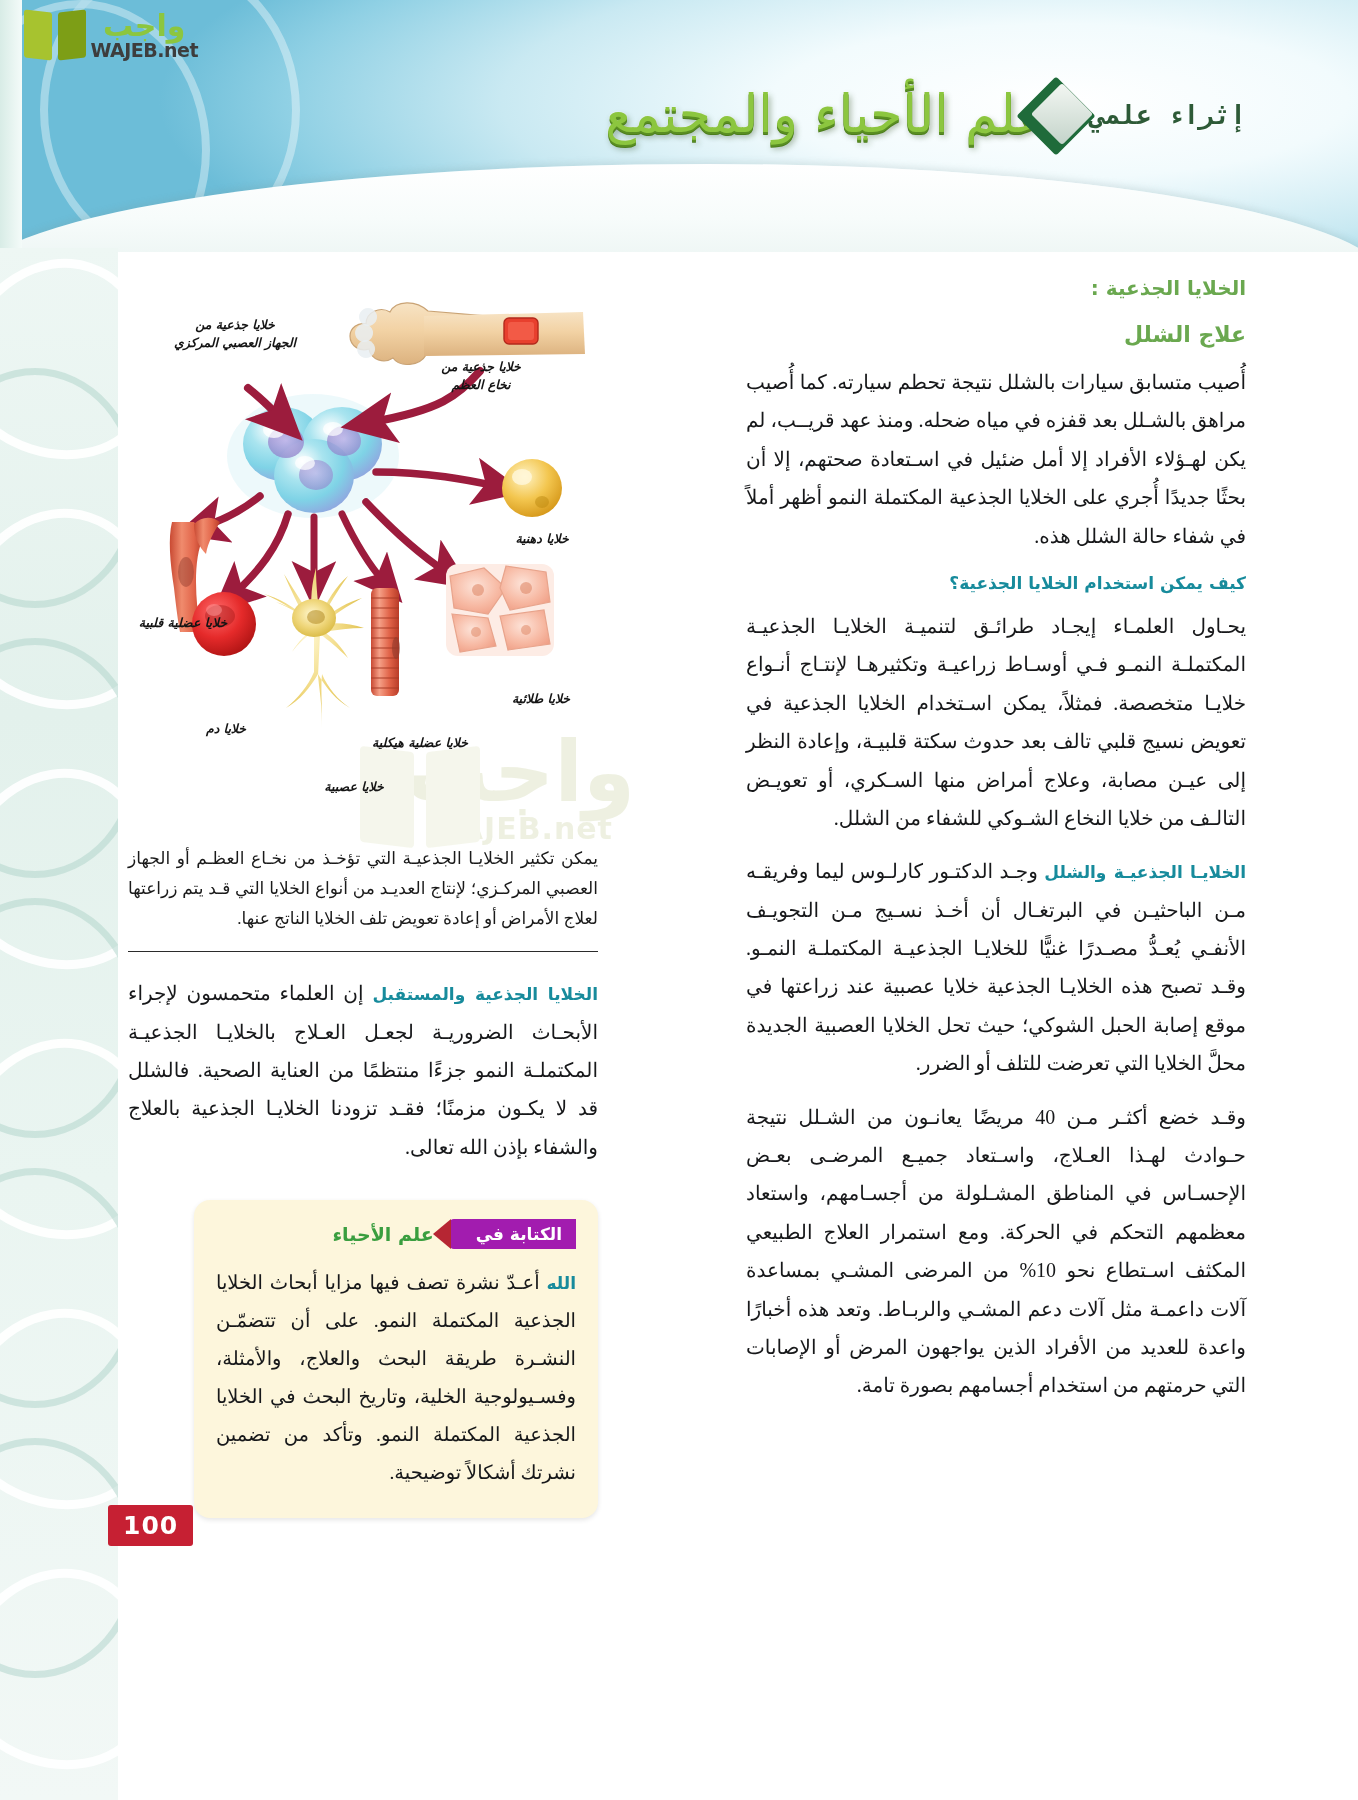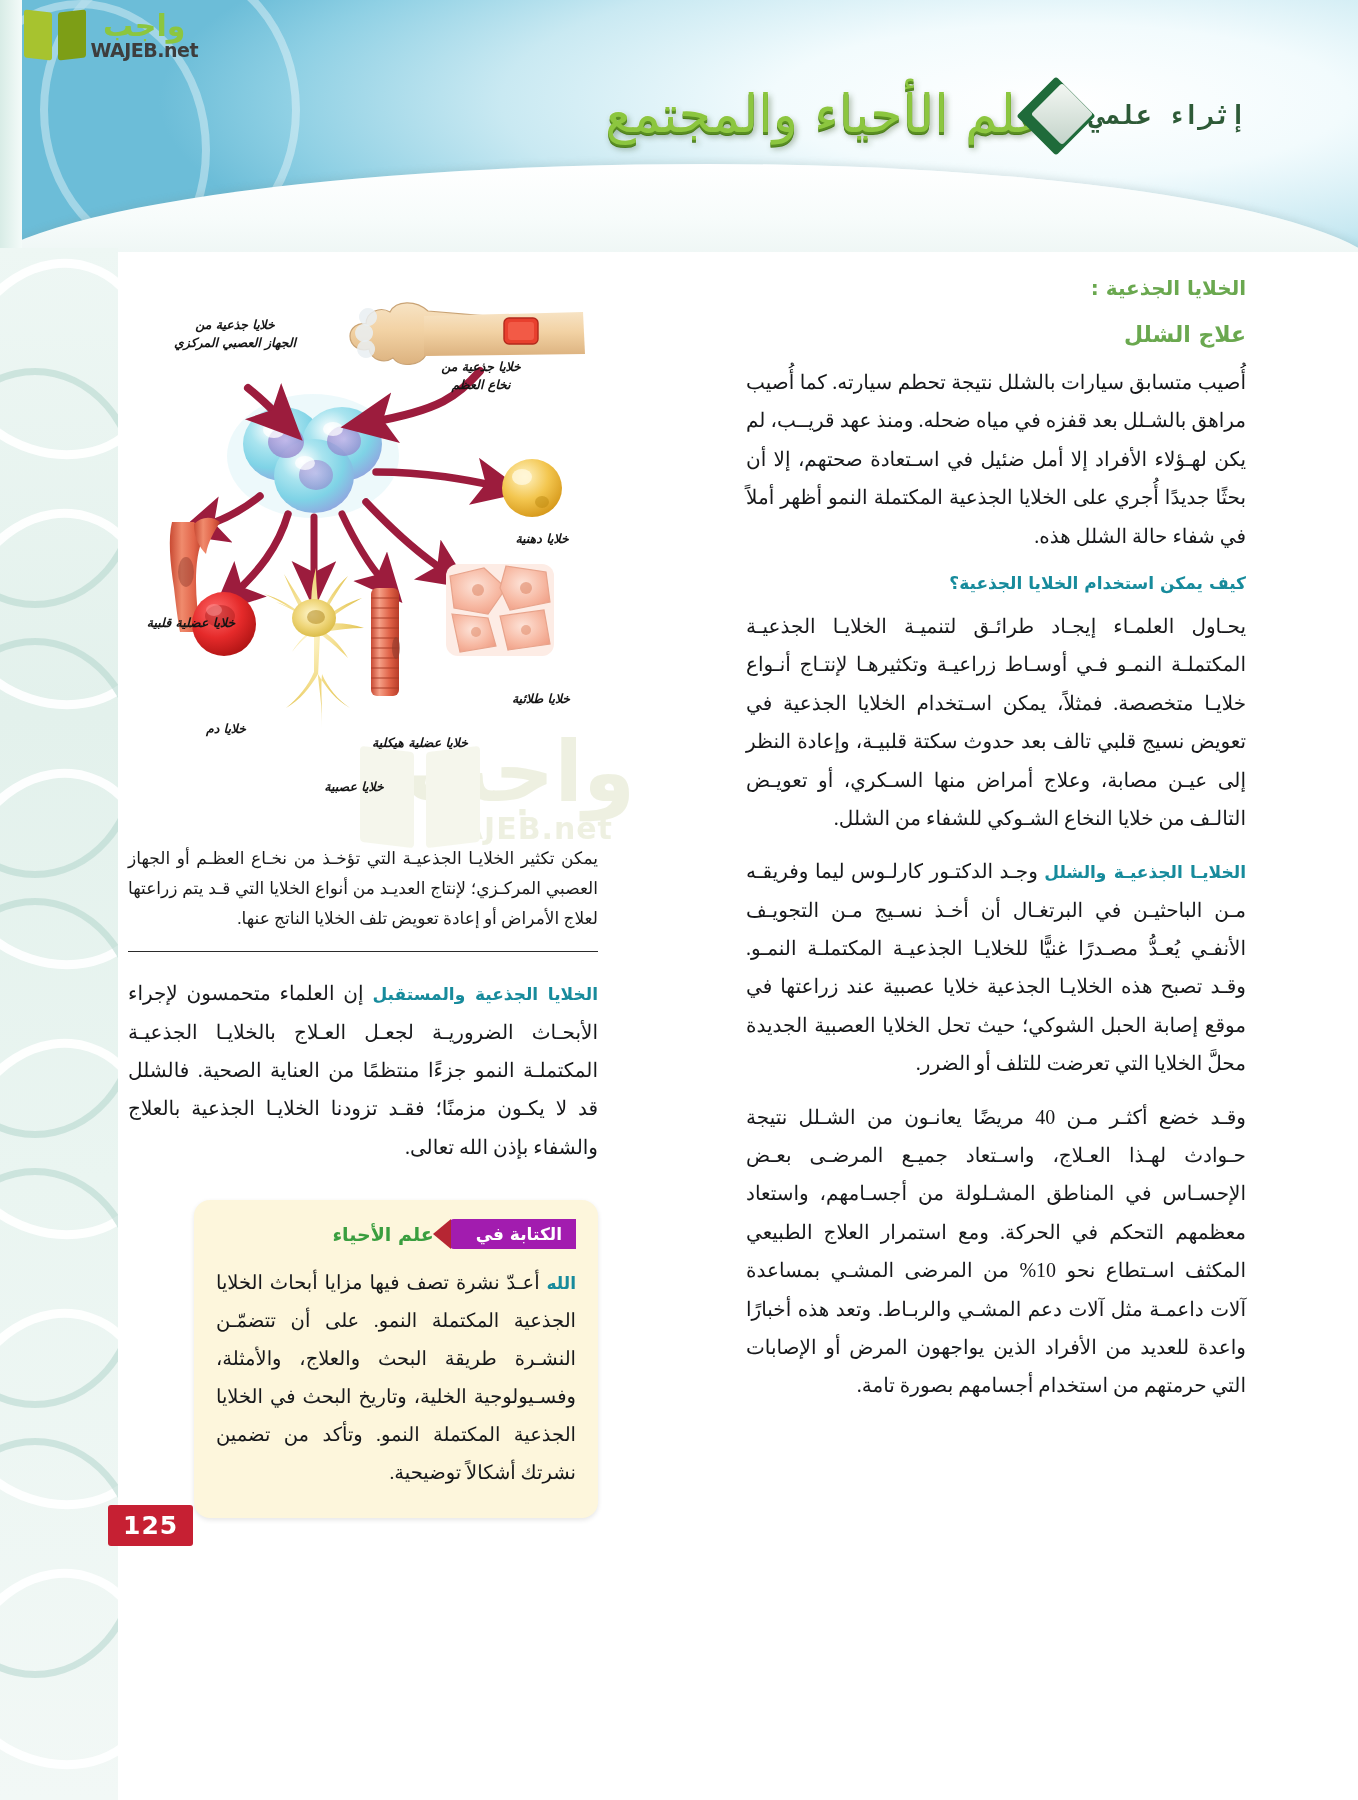--- a/index.html
+++ b/index.html
@@ -467,21 +467,21 @@
         <circle cx="398" cy="354" r="5" fill="#e08a6a" opacity=".55"></circle>
       </g>
     </svg>
 
     <div class="dlabel" style="right:288px;top:40px;width:150px;">خلايا جذعية من<br>الجهاز العصبي المركزي</div>
 
     <div class="dlabel" style="right:52px;top:82px;width:130px;">خلايا جذعية من<br>نخاع العظم</div>
 
     <div class="dlabel" style="right:10px;top:254px;width:92px;">خلايا دهنية</div>
 
-    <div class="dlabel" style="right:342px;top:338px;width:130px;">خلايا عضلية قلبية</div>
+    <div class="dlabel" style="right:350px;top:338px;width:130px;">خلايا عضلية قلبية</div>
 
     <div class="dlabel" style="right:326px;top:444px;width:92px;">خلايا دم</div>
 
     <div class="dlabel" style="right:190px;top:502px;width:108px;">خلايا عصبية</div>
 
     <div class="dlabel" style="right:108px;top:458px;width:140px;">خلايا عضلية هيكلية</div>
 
     <div class="dlabel" style="right:4px;top:414px;width:106px;">خلايا طلائية</div>
   </div>
 
@@ -501,13 +501,13 @@
       </span>
       <span class="green">علم الأحياء</span>
     </div>
     <div id="write-body">
       <span class="kw">الله</span>
       <span>أعـدّ نشرة تصف فيها مزايا أبحاث الخلايا الجذعية المكتملة النمو. على أن تتضمّـن النشـرة طريقة البحث والعلاج، والأمثلة، وفسـيولوجية الخلية، وتاريخ البحث في الخلايا الجذعية المكتملة النمو. وتأكد من تضمين نشرتك أشكالاً توضيحية.</span>
     </div>
   </div>
 </div>
 
-<div id="pagenum">125</div>
+<div id="pagenum">100</div>
 
 </body></html>

